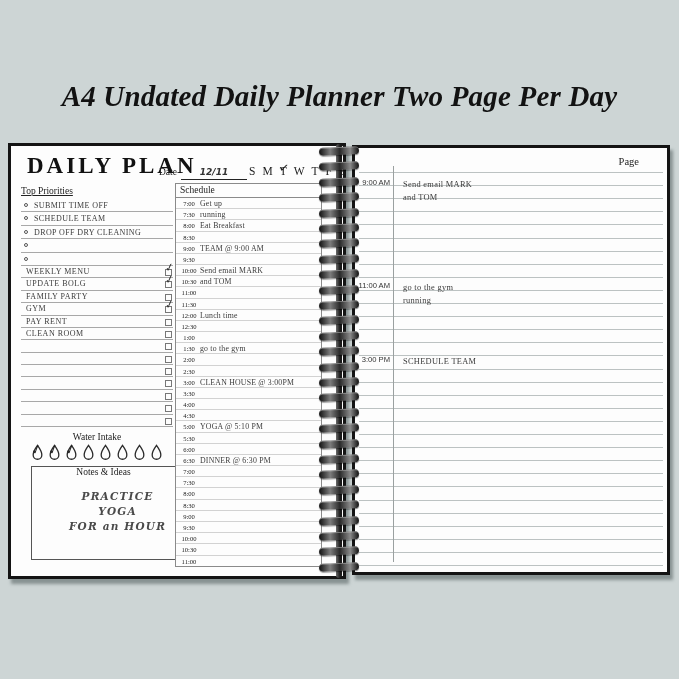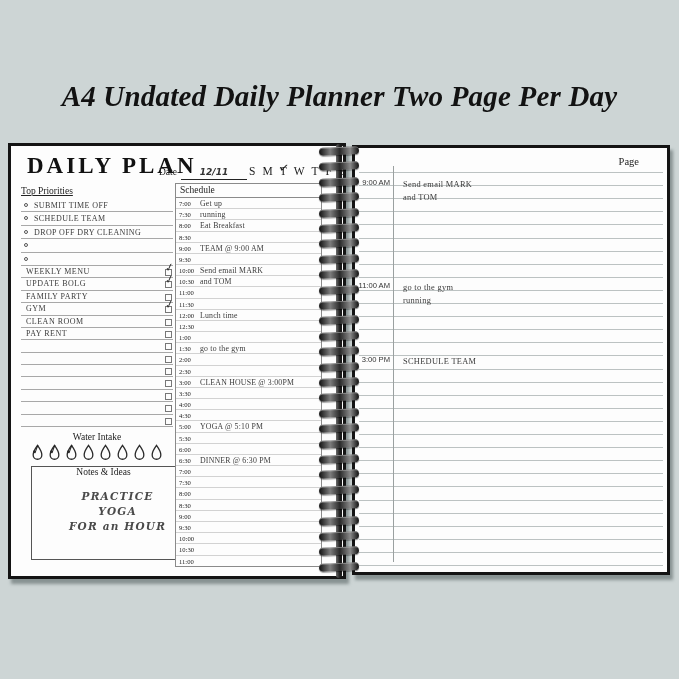--- a/index.html
+++ b/index.html
@@ -61,21 +61,21 @@
   .notes-legend { position:absolute; top:-6px; left:0; width:100%; text-align:center; }
   .notes-legend span { background:#fdfdfd; padding:0 6px; font-size:9.5px; }
   .notes-text { position:absolute; left:28px; top:22px; text-align:center;
                 font:bold italic 10.5px "DejaVu Serif",serif; letter-spacing:1.2px;
                 color:#4a4a4a; line-height:15px; }
 
   .schedule { position:absolute; left:164px; top:37px; width:147px; height:384px;
               border:1px solid #8a8a8a; }
   .schedule-head { height:14px; border-bottom:1px solid #8a8a8a; font-size:9.5px;
                    padding:1px 0 0 4px; }
-  .schedule-row { position:relative; height:11.18px; border-bottom:1px solid #d2d2d2; }
+  .schedule-row { position:relative; height:11.18px; border-bottom:1px solid #d2d2d2;text-align:center; }
   .schedule-row:last-child { border-bottom:none; }
   .sch-time { position:absolute; left:3px; top:2px; width:20px;
               font-size:6.6px; font-family:"Liberation Serif",serif; color:#222; }
   .sch-entry { position:absolute; left:24px; top:1px; font-size:7.8px; letter-spacing:.2px;
                white-space:nowrap; }
 
   
   .page-label { position:absolute; right:28px; top:8px; font-size:10.5px; color:#222; }
   .ruled { position:absolute; left:4px; right:4px; height:1px; background:#bcc2c2; }
   .vdivider { position:absolute; left:38px; top:18px; width:1px; height:396px; background:#9aa0a0; }
@@ -160,25 +160,25 @@
             <div class="todo-row">
               <span class="todo-text hand">FAMILY PARTY</span>
               <span class="todo-box"></span>
             </div>
             <div class="todo-row">
               <span class="todo-text hand">GYM</span>
               <span class="todo-box"></span>
               <span class="todo-check">✓</span>
             </div>
             <div class="todo-row">
+              <span class="todo-text hand">PAY RENT</span>
+              <span class="todo-box"></span>
+            </div>
+            <div class="todo-row">
               <span class="todo-text hand">CLEAN ROOM</span>
-              <span class="todo-box"></span>
-            </div>
-            <div class="todo-row">
-              <span class="todo-text hand">PAY RENT</span>
               <span class="todo-box"></span>
             </div>
             <div class="todo-row">
               <span class="todo-text hand"></span>
               <span class="todo-box"></span>
             </div>
             <div class="todo-row">
               <span class="todo-text hand"></span>
               <span class="todo-box"></span>
             </div>

